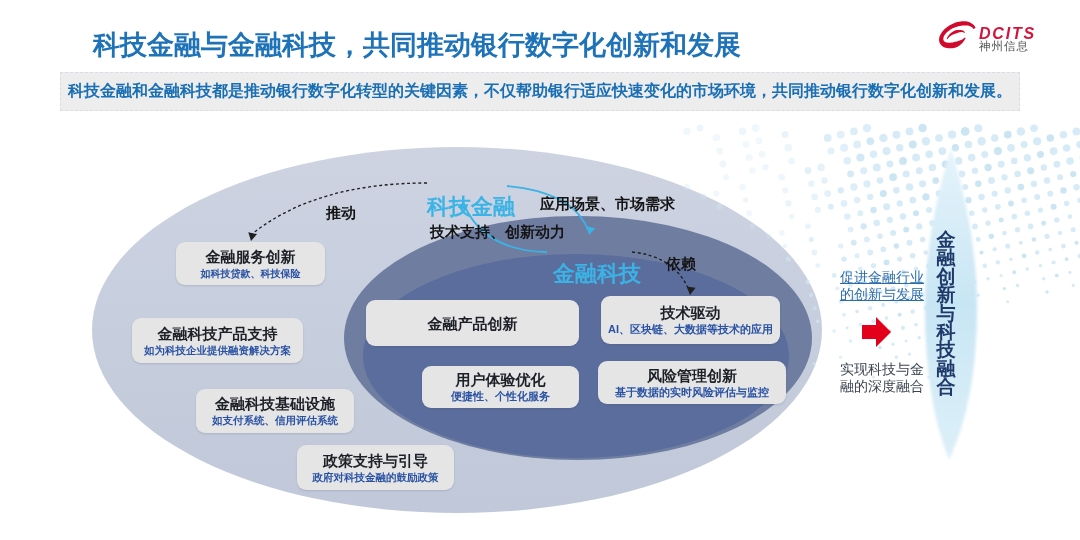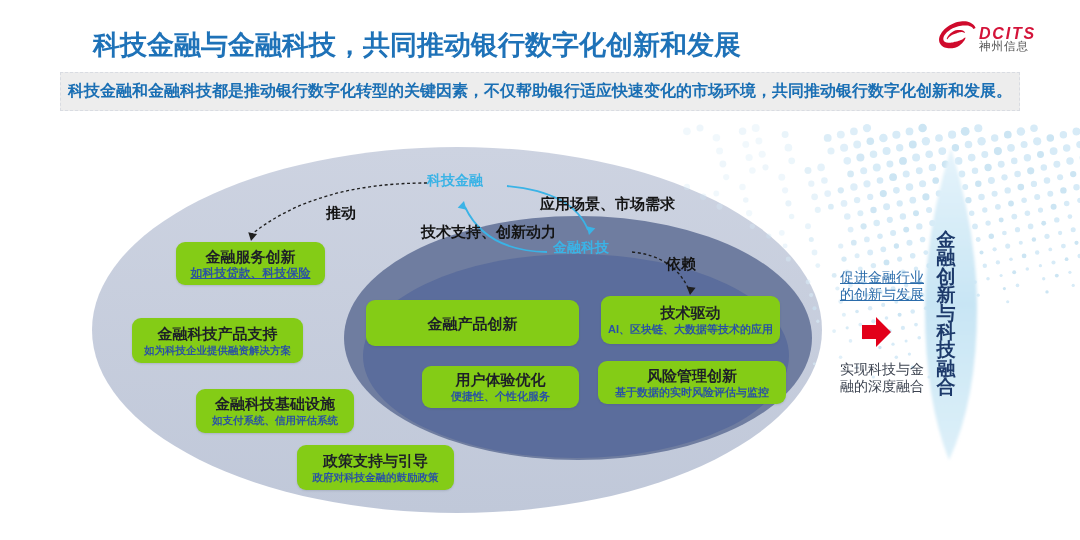--- a/index.html
+++ b/index.html
@@ -2,25 +2,25 @@
 <html><head><meta charset="utf-8">
 <style>
 html,body{margin:0;padding:0;}
 body{width:1080px;height:540px;position:relative;overflow:hidden;background:#fff;
   font-family:"Liberation Sans",sans-serif;}
 .abs{position:absolute;}
 #title{left:93px;top:27px;font-size:27px;font-weight:bold;color:#1e72b8;white-space:nowrap;}
 #banner{left:60px;top:72px;width:958px;height:37px;background:#ededed;border:1px dashed #d9dce2;
   display:flex;align-items:center;justify-content:center;}
 #banner span{font-size:16px;font-weight:bold;color:#1a6fb4;white-space:nowrap;}
-.box{position:absolute;background:#84cc16;border-radius:9px;display:flex;flex-direction:column;
+.box{position:absolute;background:#e5e5e5;border-radius:9px;display:flex;flex-direction:column;
   align-items:center;justify-content:center;text-align:center;box-shadow:0 1px 2px rgba(60,70,100,0.18);}
 .box .t{font-weight:bold;color:#1d2027;font-size:15px;line-height:17px;white-space:nowrap;}
 .box .s{font-weight:bold;color:#2a52a4;font-size:11px;line-height:13px;white-space:nowrap;margin-top:2px;}
-.cy{position:absolute;font-weight:bold;color:#3ab3e6;font-size:14px;white-space:nowrap;}
+.cy{position:absolute;font-weight:bold;color:#3ab3e6;font-size:22px;white-space:nowrap;margin-top:20px;}
 .bk{position:absolute;font-weight:bold;color:#141414;font-size:15px;white-space:nowrap;}
 #rt1{left:840px;top:269px;width:88px;font-size:14px;line-height:16.8px;color:#2b6cab;text-decoration:underline;}
 #rt2{left:840px;top:361px;width:88px;font-size:14px;line-height:16.8px;color:#3c4350;}
 #vt{left:935px;top:231px;width:22px;font-size:19px;font-weight:bold;color:#1d3a6b;
   line-height:18.4px;text-align:center;}
 </style></head>
 <body>
 <svg class="abs" style="left:0;top:0" width="1080" height="540" viewBox="0 0 1080 540">
   <defs>
     <linearGradient id="og" x1="0" y1="0" x2="0" y2="1">
@@ -390,21 +390,21 @@
   </g>
 </svg>
 
 <div id="title" class="abs">科技金融与金融科技，共同推动银行数字化创新和发展</div>
 <div id="banner" class="abs">
     <span>科技金融和金融科技都是推动银行数字化转型的关键因素，不仅帮助银行适应快速变化的市场环境，共同推动银行数字化创新和发展。</span>
   </div>
 
 <div class="box" style="left:176px;top:242px;width:149px;height:43px;">
   <div class="t">金融服务创新</div>
-    <div class="s" style="font-size:12px;text-decoration:underline;">如科技贷款、科技保险</div>
+    <div class="s" style="font-size:10px;">如科技贷款、科技保险</div>
   </div>
 <div class="box" style="left:132px;top:318px;width:171px;height:45px;">
   <div class="t">金融科技产品支持</div>
     <div class="s" style="font-size:10.5px;">如为科技企业提供融资解决方案</div>
   </div>
 <div class="box" style="left:196px;top:389px;width:158px;height:44px;">
   <div class="t">金融科技基础设施</div>
     <div class="s" style="font-size:10.5px;">如支付系统、信用评估系统</div>
   </div>
 <div class="box" style="left:297px;top:445px;width:157px;height:45px;">
@@ -423,18 +423,18 @@
     <div class="s" style="font-size:11px;">便捷性、个性化服务</div>
   </div>
 <div class="box" style="left:598px;top:361px;width:188px;height:43px;">
   <div class="t">风险管理创新</div>
     <div class="s" style="font-size:11px;">基于数据的实时风险评估与监控</div>
   </div>
 
 <div class="cy" style="left:427px;top:172px;">科技金融</div>
 <div class="cy" style="left:553px;top:239px;">金融科技</div>
 <div class="bk" style="left:326px;top:204px;">推动</div>
-<div class="bk" style="left:421px;top:223px;text-align:center;">技术支持、创新动力</div>
+<div class="bk" style="left:430px;top:223px;text-align:center;">技术支持、创新动力</div>
 <div class="bk" style="left:540px;top:195px;text-align:center;">应用场景、市场需求</div>
 <div class="bk" style="left:666px;top:255px;">依赖</div>
 
 <div class="abs" id="rt1">促进金融行业<br>的创新与发展</div>
 <div class="abs" id="rt2">实现科技与金<br>融的深度融合</div>
 <div class="abs" id="vt">金<br>融<br>创<br>新<br>与<br>科<br>技<br>融<br>合</div>
 </body></html>

